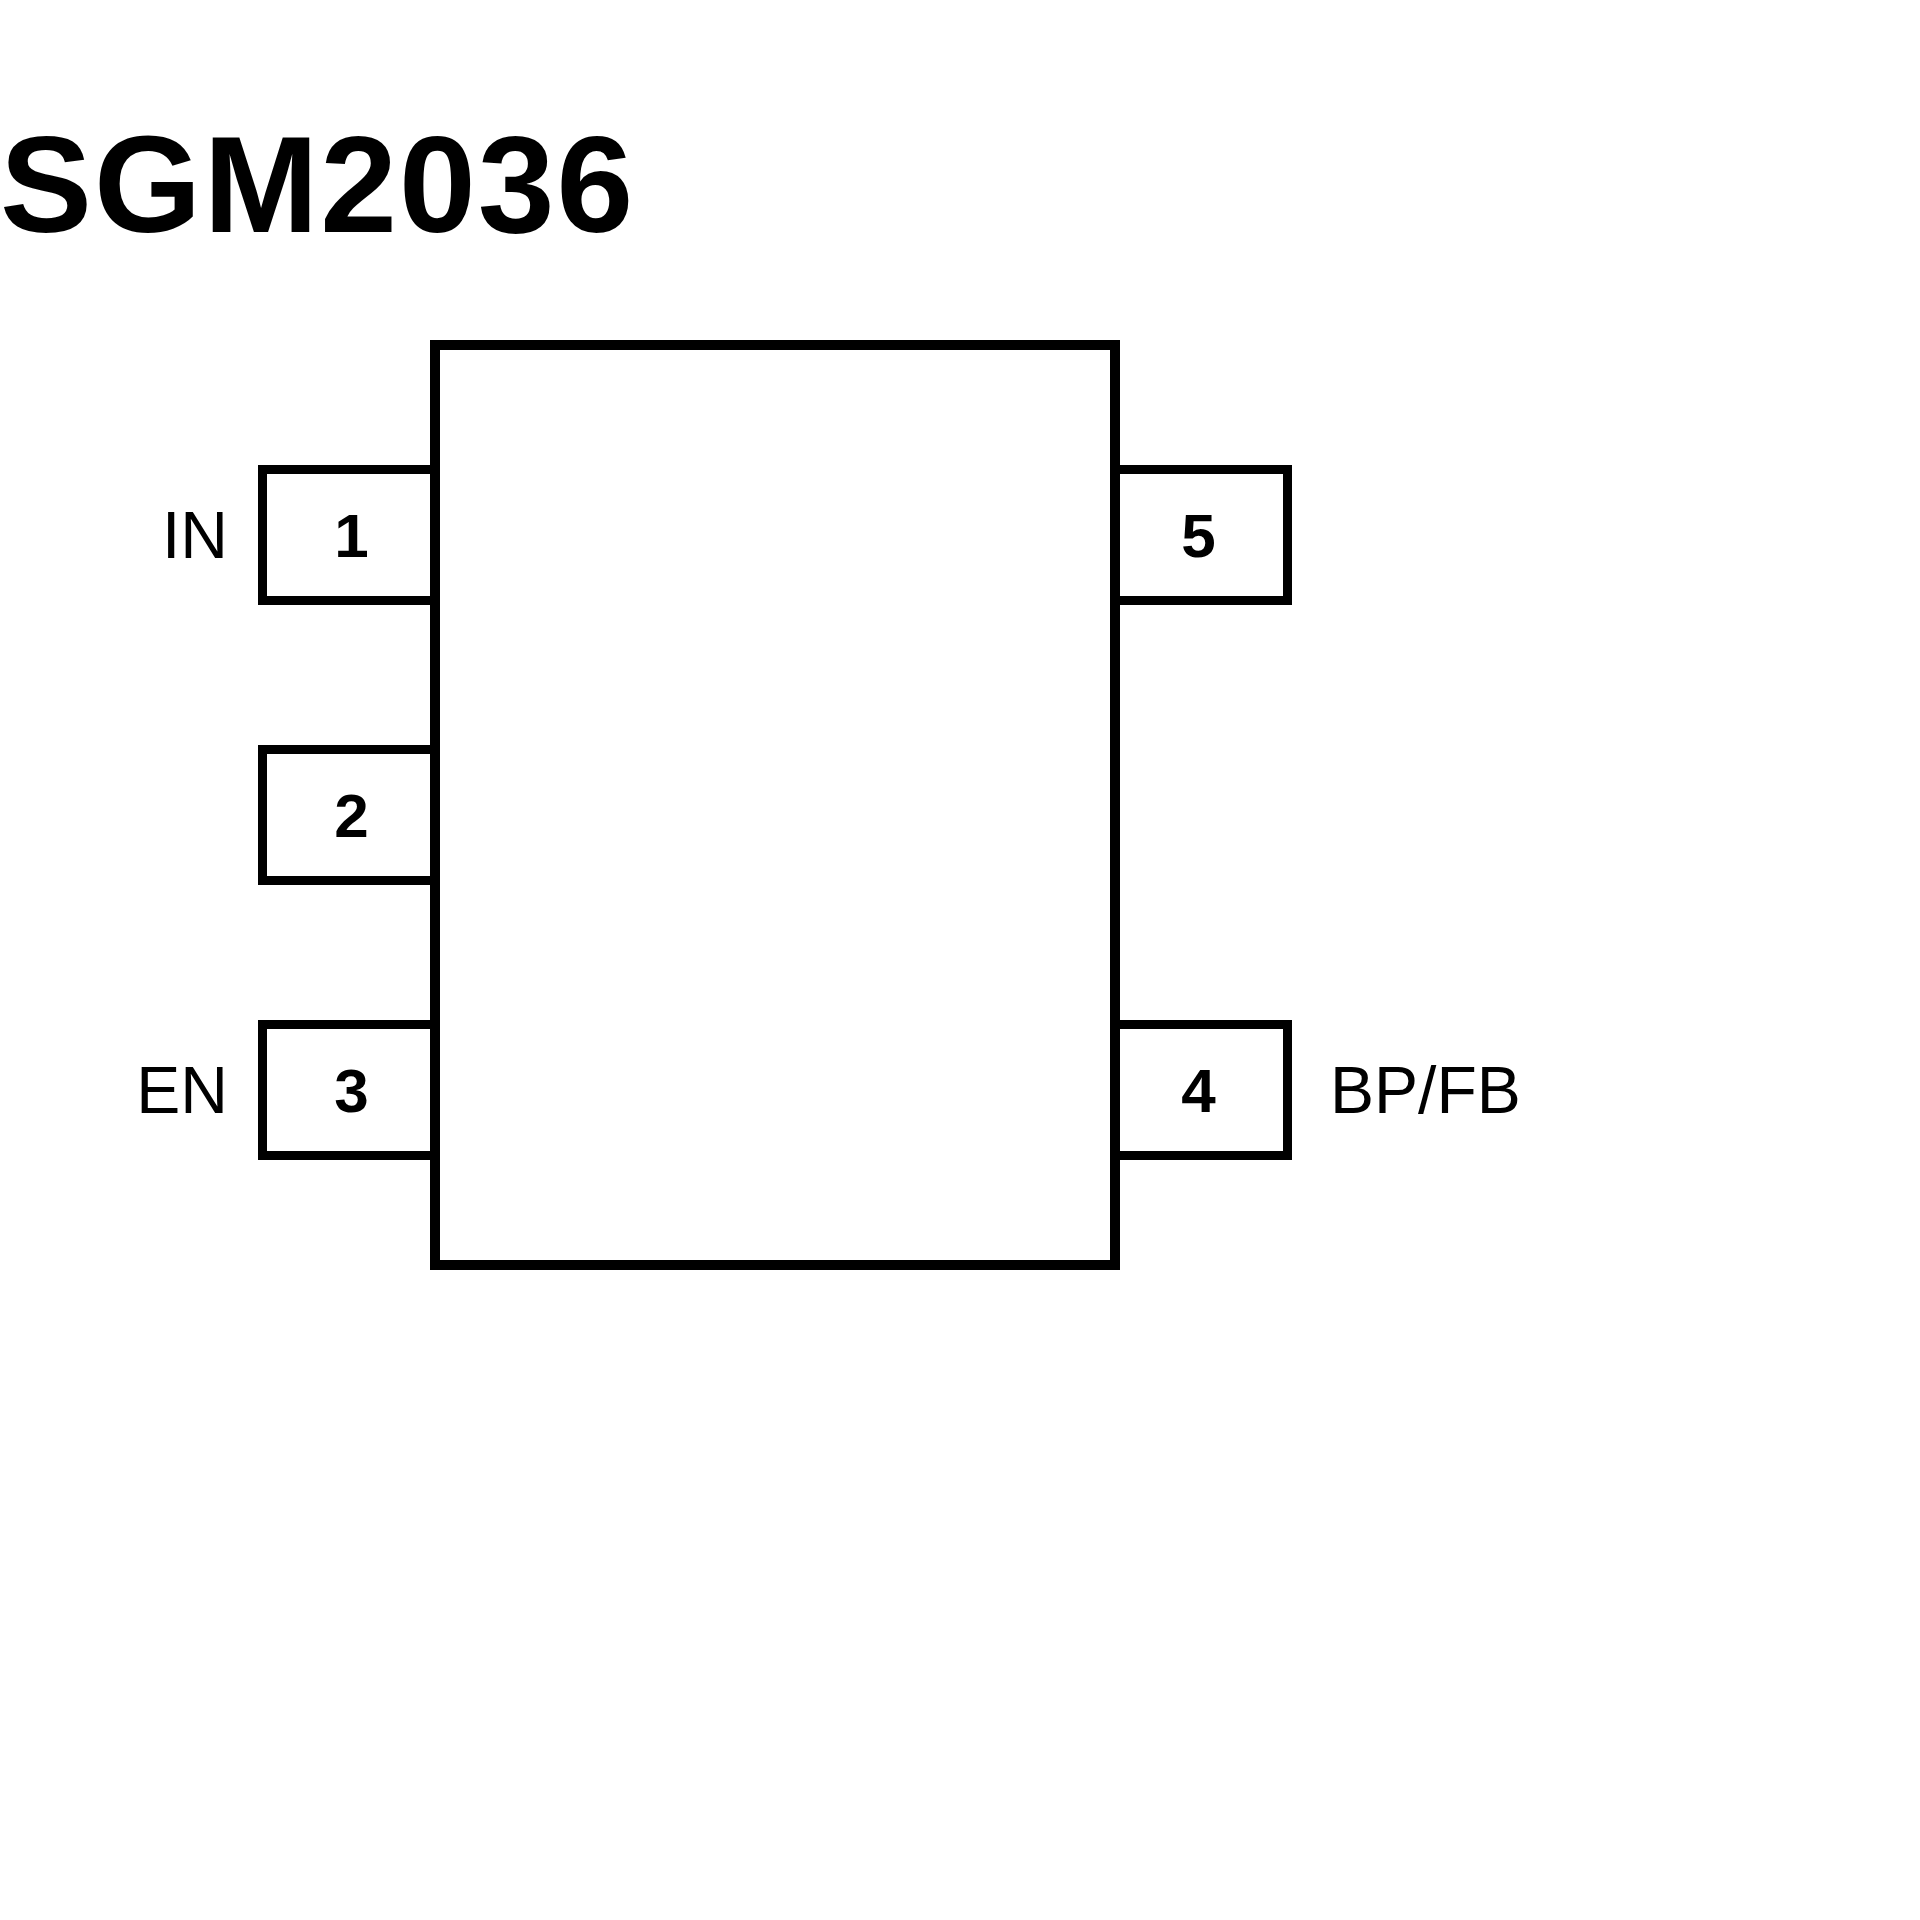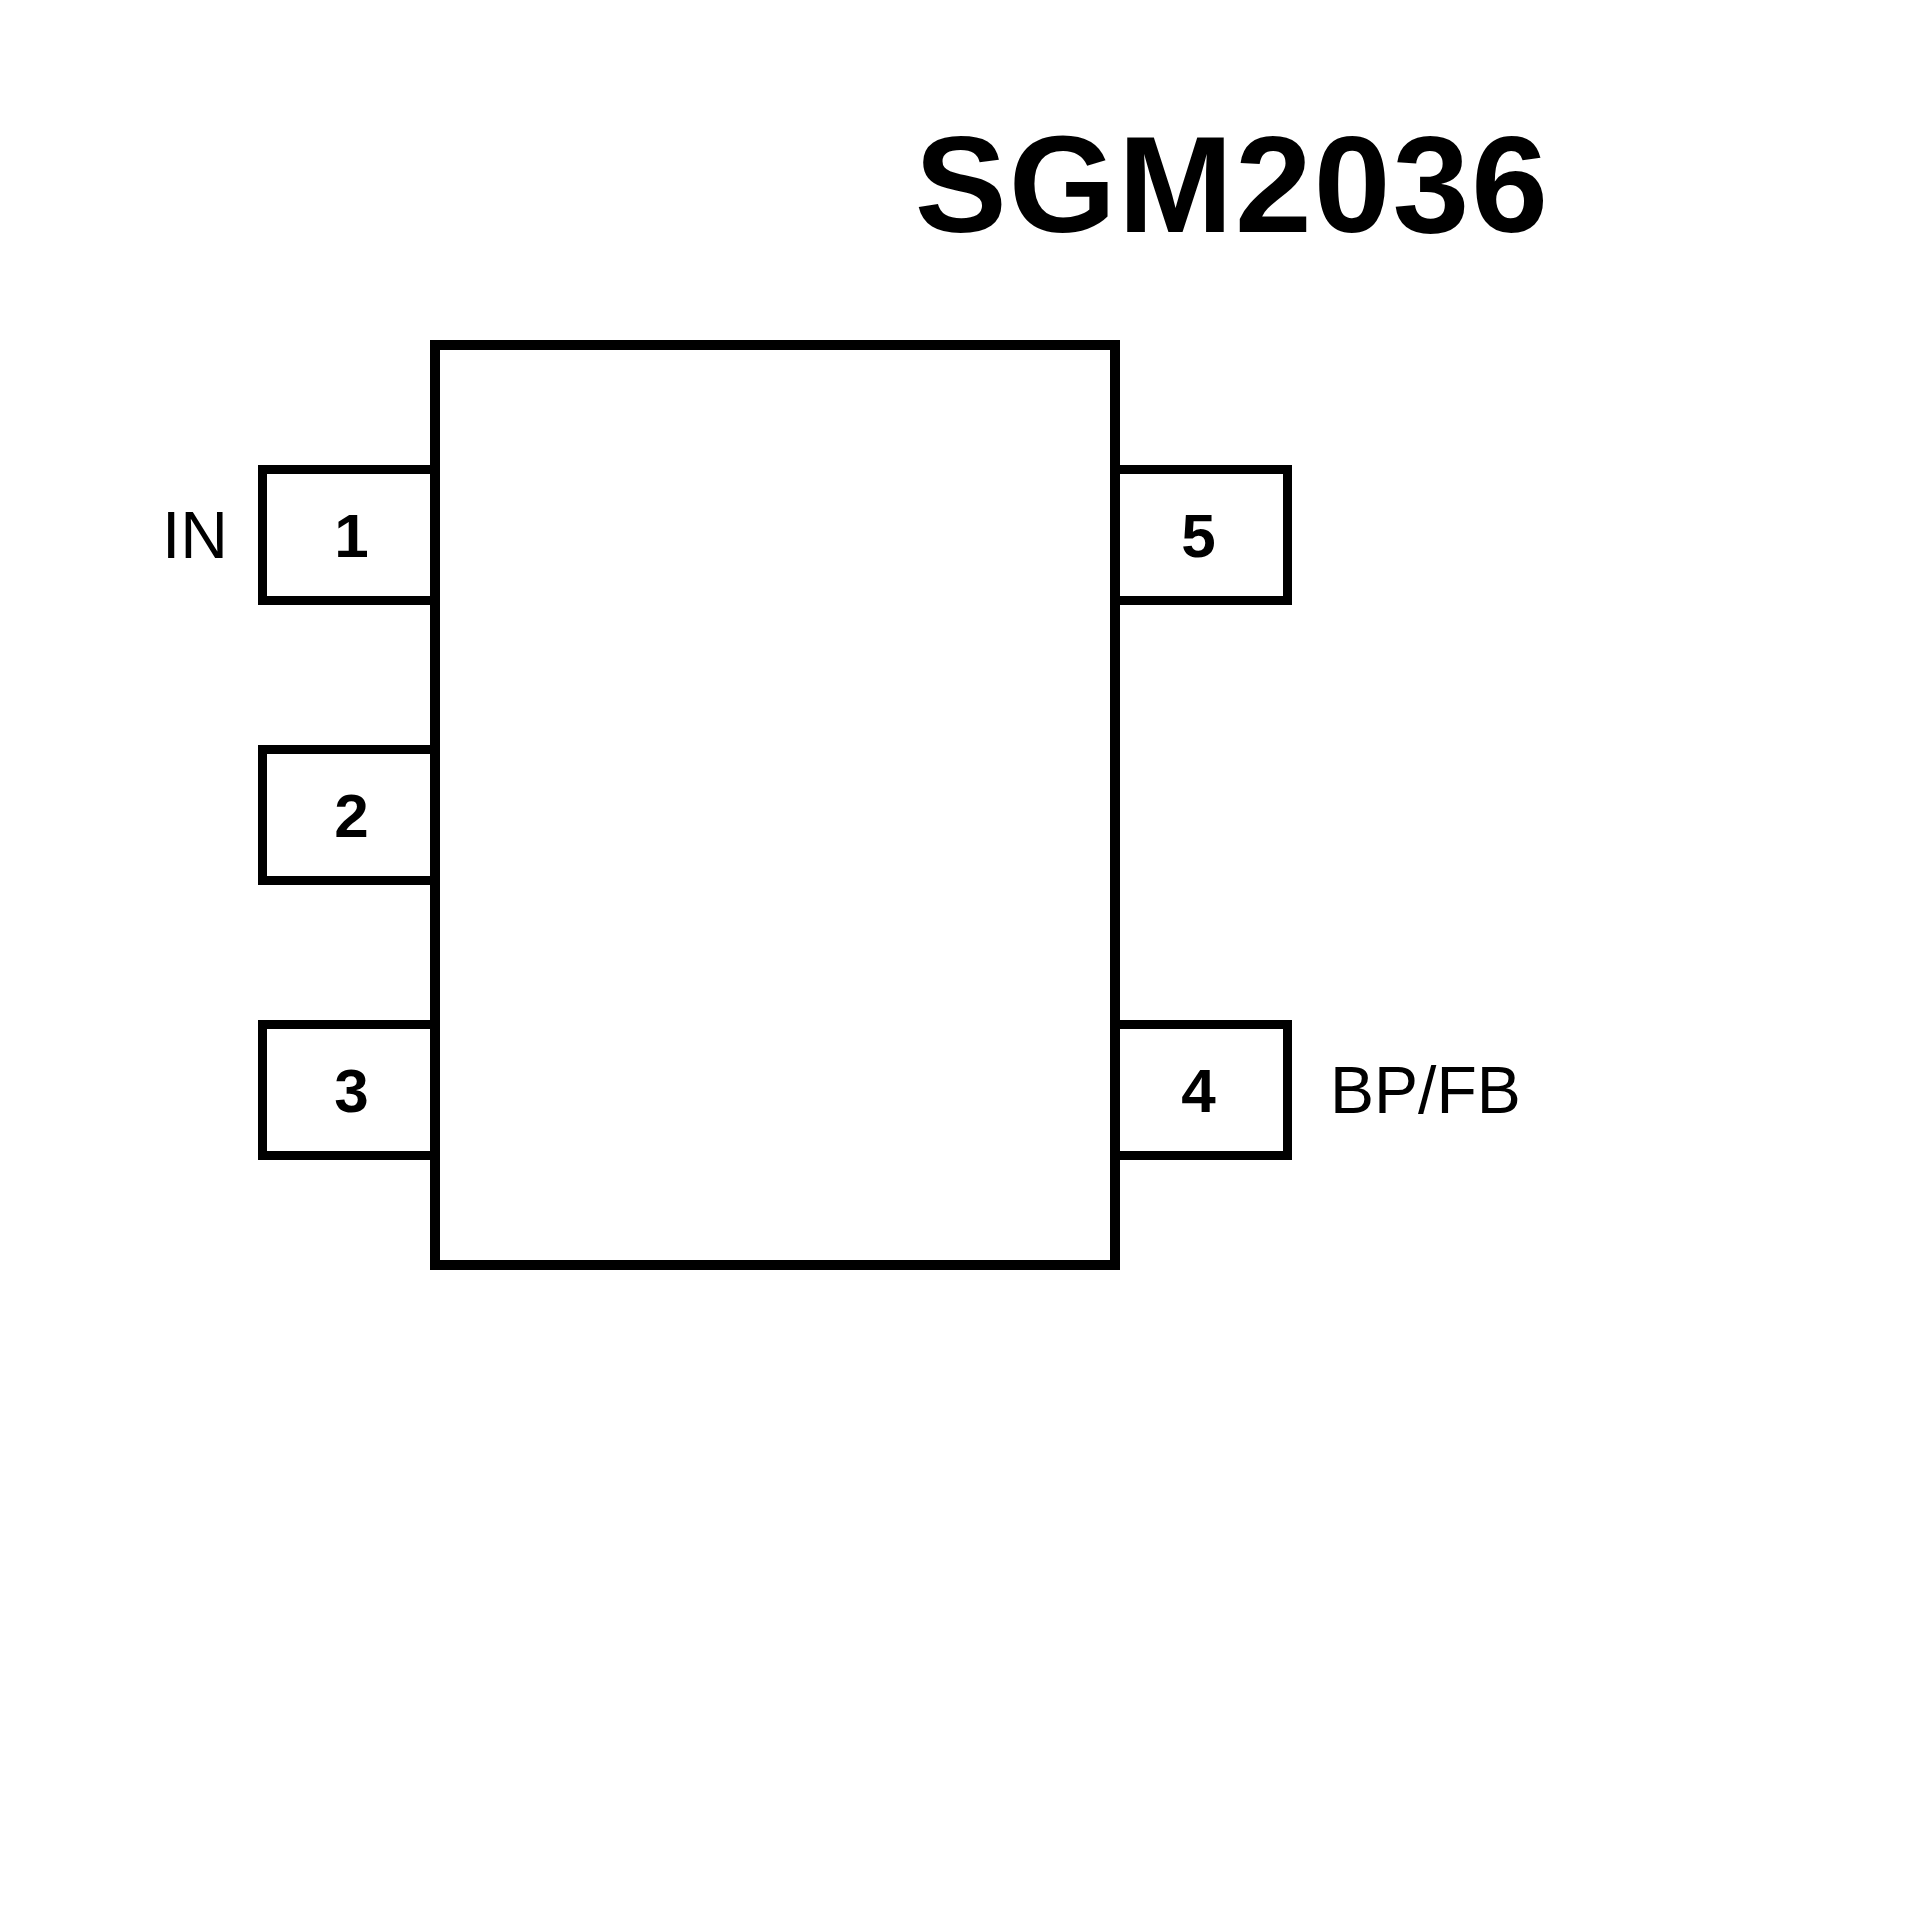--- a/index.html
+++ b/index.html
@@ -13,21 +13,21 @@
     width: 1920px;
     height: 1920px;
     background: #ffffff;
     overflow: hidden;
   }
   .title {
     position: absolute;
     left: 0;
     top: 105px;
     width: 1550px;
-    text-align: right;
+    text-align: left;
     font-size: 138px;
     font-weight: bold;
     color: #000000;
     letter-spacing: 2px;
   }
   .chip-body {
     position: absolute;
     left: 430px;
     top: 340px;
     width: 690px;
@@ -98,20 +98,21 @@
 
   <div class="pin-label left row-top">IN</div>
   <div class="pin-box left row-top">
     <span class="pin-number">1</span>
   </div>
 
   <div class="pin-box left row-mid">
     <span class="pin-number">2</span>
   </div>
 
+  <div class="pin-label left row-bottom">EN</div>
   <div class="pin-box left row-bottom">
     <span class="pin-number">3</span>
   </div>
 
   <div class="pin-box right row-top">
     <span class="pin-number">5</span>
   </div>
 
   <div class="pin-box right row-bottom">
     <span class="pin-number">4</span>

